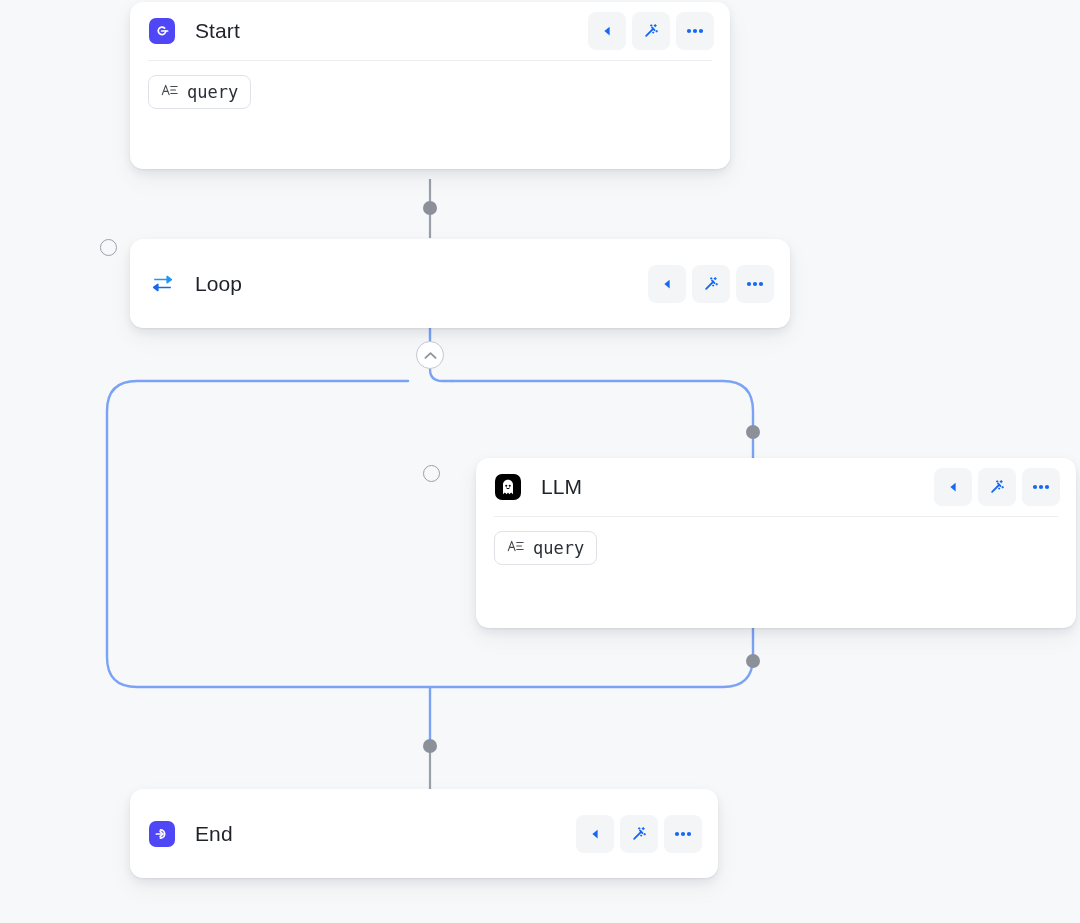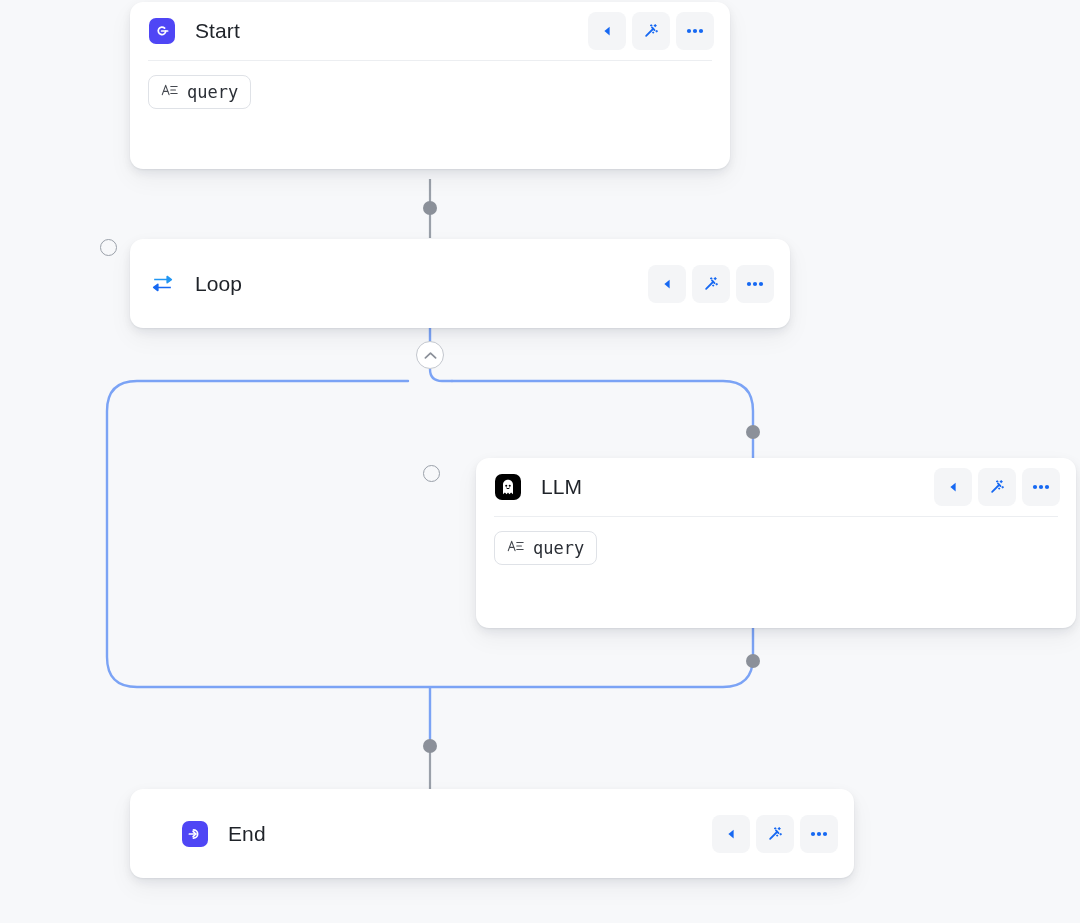--- a/index.html
+++ b/index.html
@@ -314,21 +314,21 @@
             <path d="M11.5 3.8 H19" stroke="#44484f" stroke-width="1.3" stroke-linecap="round"></path>
             <path d="M11.5 8 H17" stroke="#44484f" stroke-width="1.3" stroke-linecap="round"></path>
             <path d="M11.5 12.2 H19" stroke="#44484f" stroke-width="1.3" stroke-linecap="round"></path>
           </svg>
         </span>
         <span class="chip-label">query</span>
       </span>
     </div>
   </div>
 
-  <div class="node" style="left:130px; top:789px; width:724px; height:89px;padding-left:33px;">
+  <div class="node" style="left:130px; top:789px; width:588px; height:89px;">
     <div class="node-header" style="height:89px;">
       <span class="node-icon purple">
         <svg width="18" height="18" viewBox="0 0 24 24" fill="none">
           <path d="M10 6.5 A5.5 5.5 0 1 1 10 17.5" stroke="#ffffff" stroke-width="2.3" stroke-linecap="round"></path>
           <path d="M4.5 12 H13" stroke="#ffffff" stroke-width="2.3" stroke-linecap="round"></path>
           <path d="M9.5 8.6 L13 12 L9.5 15.4" stroke="#ffffff" stroke-width="2.3" stroke-linecap="round" stroke-linejoin="round" fill="none"></path>
         </svg>
       </span>
       <span class="node-title">End</span>
       <span class="node-actions">

